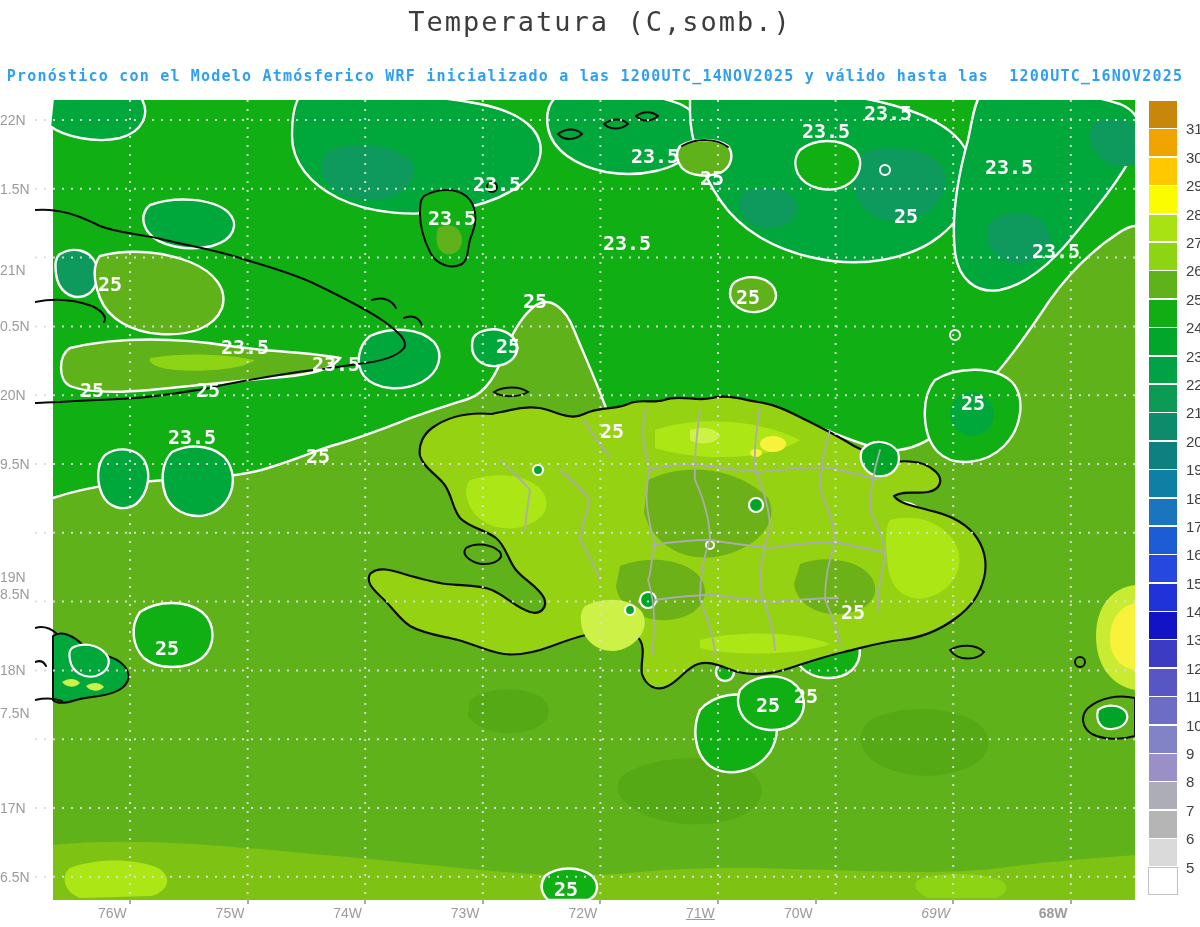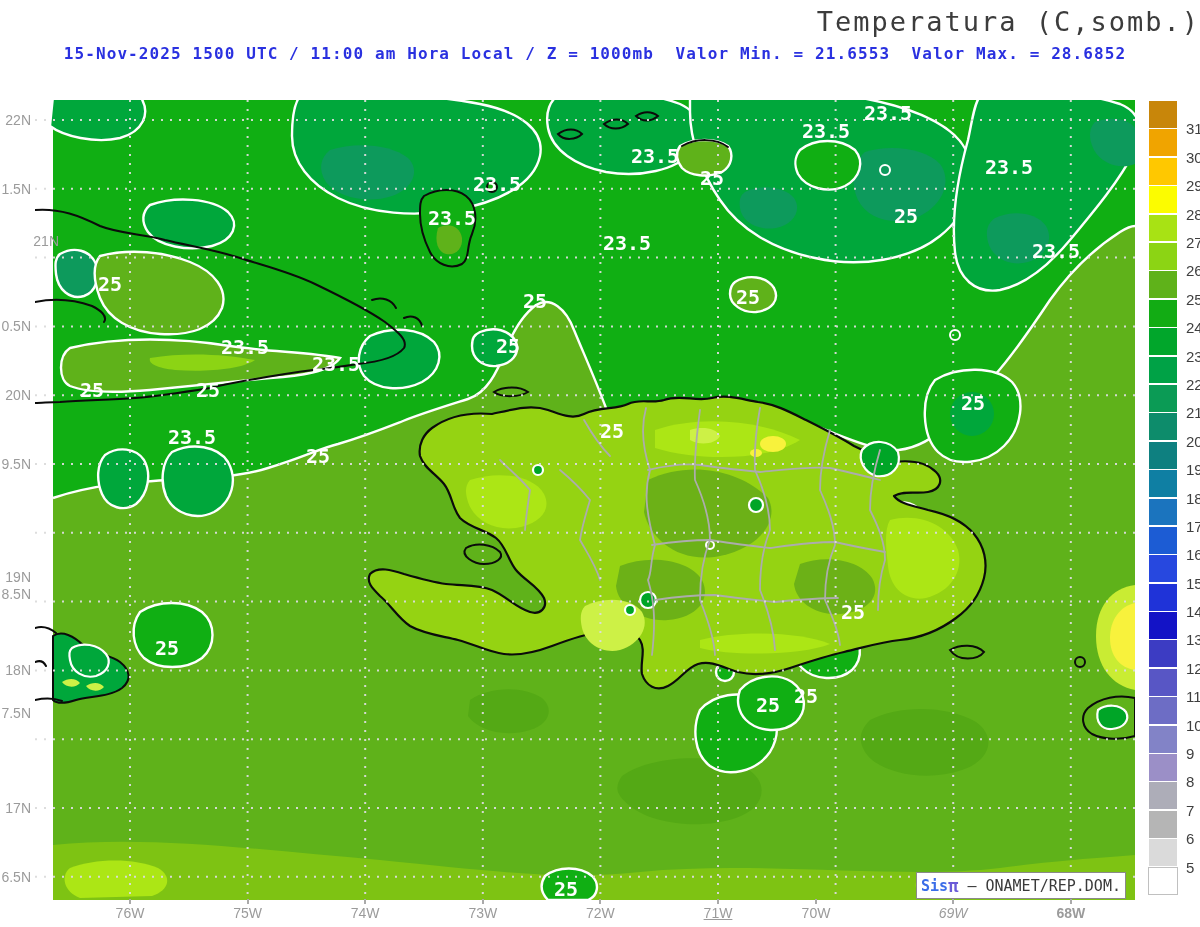--- a/index.html
+++ b/index.html
@@ -1,27 +1,27 @@
 <!DOCTYPE html>
 <html style="--sea-main: #10af13; --sea-cool: #00a73b; --sea-cold: #0d9a5c; --sea-olive: #5fb21a; --sea-olive-dark: #54a915; --band26: #7ec313; --land-main: #95d312; --land-warm: #ace615; --land-pale: #cdf146; --land-hot: #f8f23c; --mountain: #00a527; --coast: #0b0b0b; --roads: #acacac; --grid: #dcdcdc; --contour: #ffffff;"><head>
 <meta charset="utf-8">
 <style>
   html,body{margin:0;padding:0;background:#fff;}
   .stage{position:relative;width:1200px;height:927px;background:#fff;overflow:hidden;
          font-family:"DejaVu Sans Mono",monospace;}
-  .title{position:absolute;top:6px;left:0;width:1200px;text-align:right;
+  .title{position:absolute;top:6px;left:0;width:1200px;text-align:center;
          font-size:27px;letter-spacing:2px;color:#3c3c3c;white-space:pre;}
   .sub1{position:absolute;top:44px;left:0;width:1190px;text-align:center;
         font-size:16px;letter-spacing:1.1px;color:#2a31e0;white-space:pre;font-weight:bold;}
   .sub2{position:absolute;top:67px;left:0;width:1190px;text-align:center;
         font-size:15px;letter-spacing:1.2px;color:#2f9ff2;white-space:pre;font-weight:bold;}
   #mapsvg{position:absolute;left:35px;top:100px;}
-  .lat-label{position:absolute;left:0;width:31px;text-align:right;
+  .lat-label{position:absolute;left:0;width:31px;text-align:left;
              font-family:"Liberation Sans",sans-serif;font-size:14px;color:#9b9b9b;}
-  .lon-label{position:absolute;width:64px;text-align:center;
+  .lon-label{position:absolute;width:64px;text-align:left;
              font-family:"Liberation Sans",sans-serif;font-size:14px;color:#9b9b9b;}
   .lon-tick{position:absolute;width:2px;height:5px;background:#aaa;left:31px;top:-6px;}
   #colorbar{position:absolute;left:1148px;top:100px;width:30px;height:795px;}
   .cb-seg{position:absolute;left:0;width:30px;box-sizing:border-box;border:1px solid #fff;}
   .cb-seg.white{border:1px solid #c0c0c0;}
   .cb-label{position:absolute;left:38px;font-family:"Liberation Sans",sans-serif;
             font-size:15px;color:#3f3f3f;}
   .clab{fill:#fff;font-family:"DejaVu Sans Mono",monospace;font-size:20px;font-weight:bold;}
   .brand-box{position:absolute;left:916px;top:872px;width:208px;height:25px;background:#fff;
              border:1px solid #8a8a8a;display:flex;align-items:center;justify-content:center;
@@ -33,21 +33,21 @@
   svg .road{fill:none;stroke:var(--roads);stroke-width:1.8;stroke-linecap:round;stroke-linejoin:round;}
   svg .wc{stroke:var(--contour);stroke-width:2.4;fill:none;}
   svg .grid{stroke:var(--grid);stroke-width:2;stroke-dasharray:2 7;opacity:.95;}
 </style>
 </head>
 <body>
 
 <div class="stage">
 
   <div class="title">Temperatura (C,somb.)</div>
-  <div class="sub1">15-Nov-2025 1500 UTC / 11:00 am Hora Local / Z = 1000mb  Valor Min. = 21.6553  Valor Max. = 28.6852</div>
+  <div class="sub2">Pronóstico con el Modelo Atmósferico WRF inicializado a las 1200UTC_14NOV2025 y válido hasta las  1200UTC_16NOV2025</div>
 
   <svg id="mapsvg" width="1100" height="800" viewBox="35 100 1100 800">
     <defs>
       <clipPath id="clipPlot">
           <rect x="35" y="100" width="1100" height="800"></rect>
         </clipPath>
     </defs>
 
     <g clip-path="url(#clipPlot)">
 
@@ -245,21 +245,21 @@
           <text x="768" y="712" class="clab">25</text>
           <text x="806" y="703" class="clab">25</text>
           <text x="566" y="896" class="clab">25</text>
         </g>
     </g>
   </svg>
 
   <div id="lat-axis">
       <div class="lat-label" style="top: 112px;">22N</div>
       <div class="lat-label" style="top: 180.8px;">1.5N</div>
-      <div class="lat-label" style="top: 233px; padding-left: 28px;">21N</div>
+      <div class="lat-label" style="top: 262px;">21N</div>
       <div class="lat-label" style="top: 318.4px;">0.5N</div>
       <div class="lat-label" style="top: 387.2px;">20N</div>
       <div class="lat-label" style="top: 456px;">9.5N</div>
       <div class="lat-label" style="top: 524.8px; margin-top: 44px;">19N</div>
       <div class="lat-label" style="top: 586px;">8.5N</div>
       <div class="lat-label" style="top: 662.4px;">18N</div>
       <div class="lat-label" style="top: 705px;">7.5N</div>
       <div class="lat-label" style="top: 800px;">17N</div>
       <div class="lat-label" style="top: 868.8px;">6.5N</div>
     </div>
@@ -326,17 +326,14 @@
       <div class="cb-label" style="top: 559.857px;">12</div>
       <div class="cb-label" style="top: 588.25px;">11</div>
       <div class="cb-label" style="top: 616.643px;">10</div>
       <div class="cb-label" style="top: 645.036px;">9</div>
       <div class="cb-label" style="top: 673.429px;">8</div>
       <div class="cb-label" style="top: 701.821px;">7</div>
       <div class="cb-label" style="top: 730.214px;">6</div>
       <div class="cb-label" style="top: 758.607px;">5</div>
     </div>
 
-  <div class="brand-box">
-    <span class="brand-sis">Sis</span><span class="brand-pi">π</span><span class="brand-rest"> – ONAMET/REP.DOM.</span>
-  </div>
 
 </div>
 
 </body></html>

